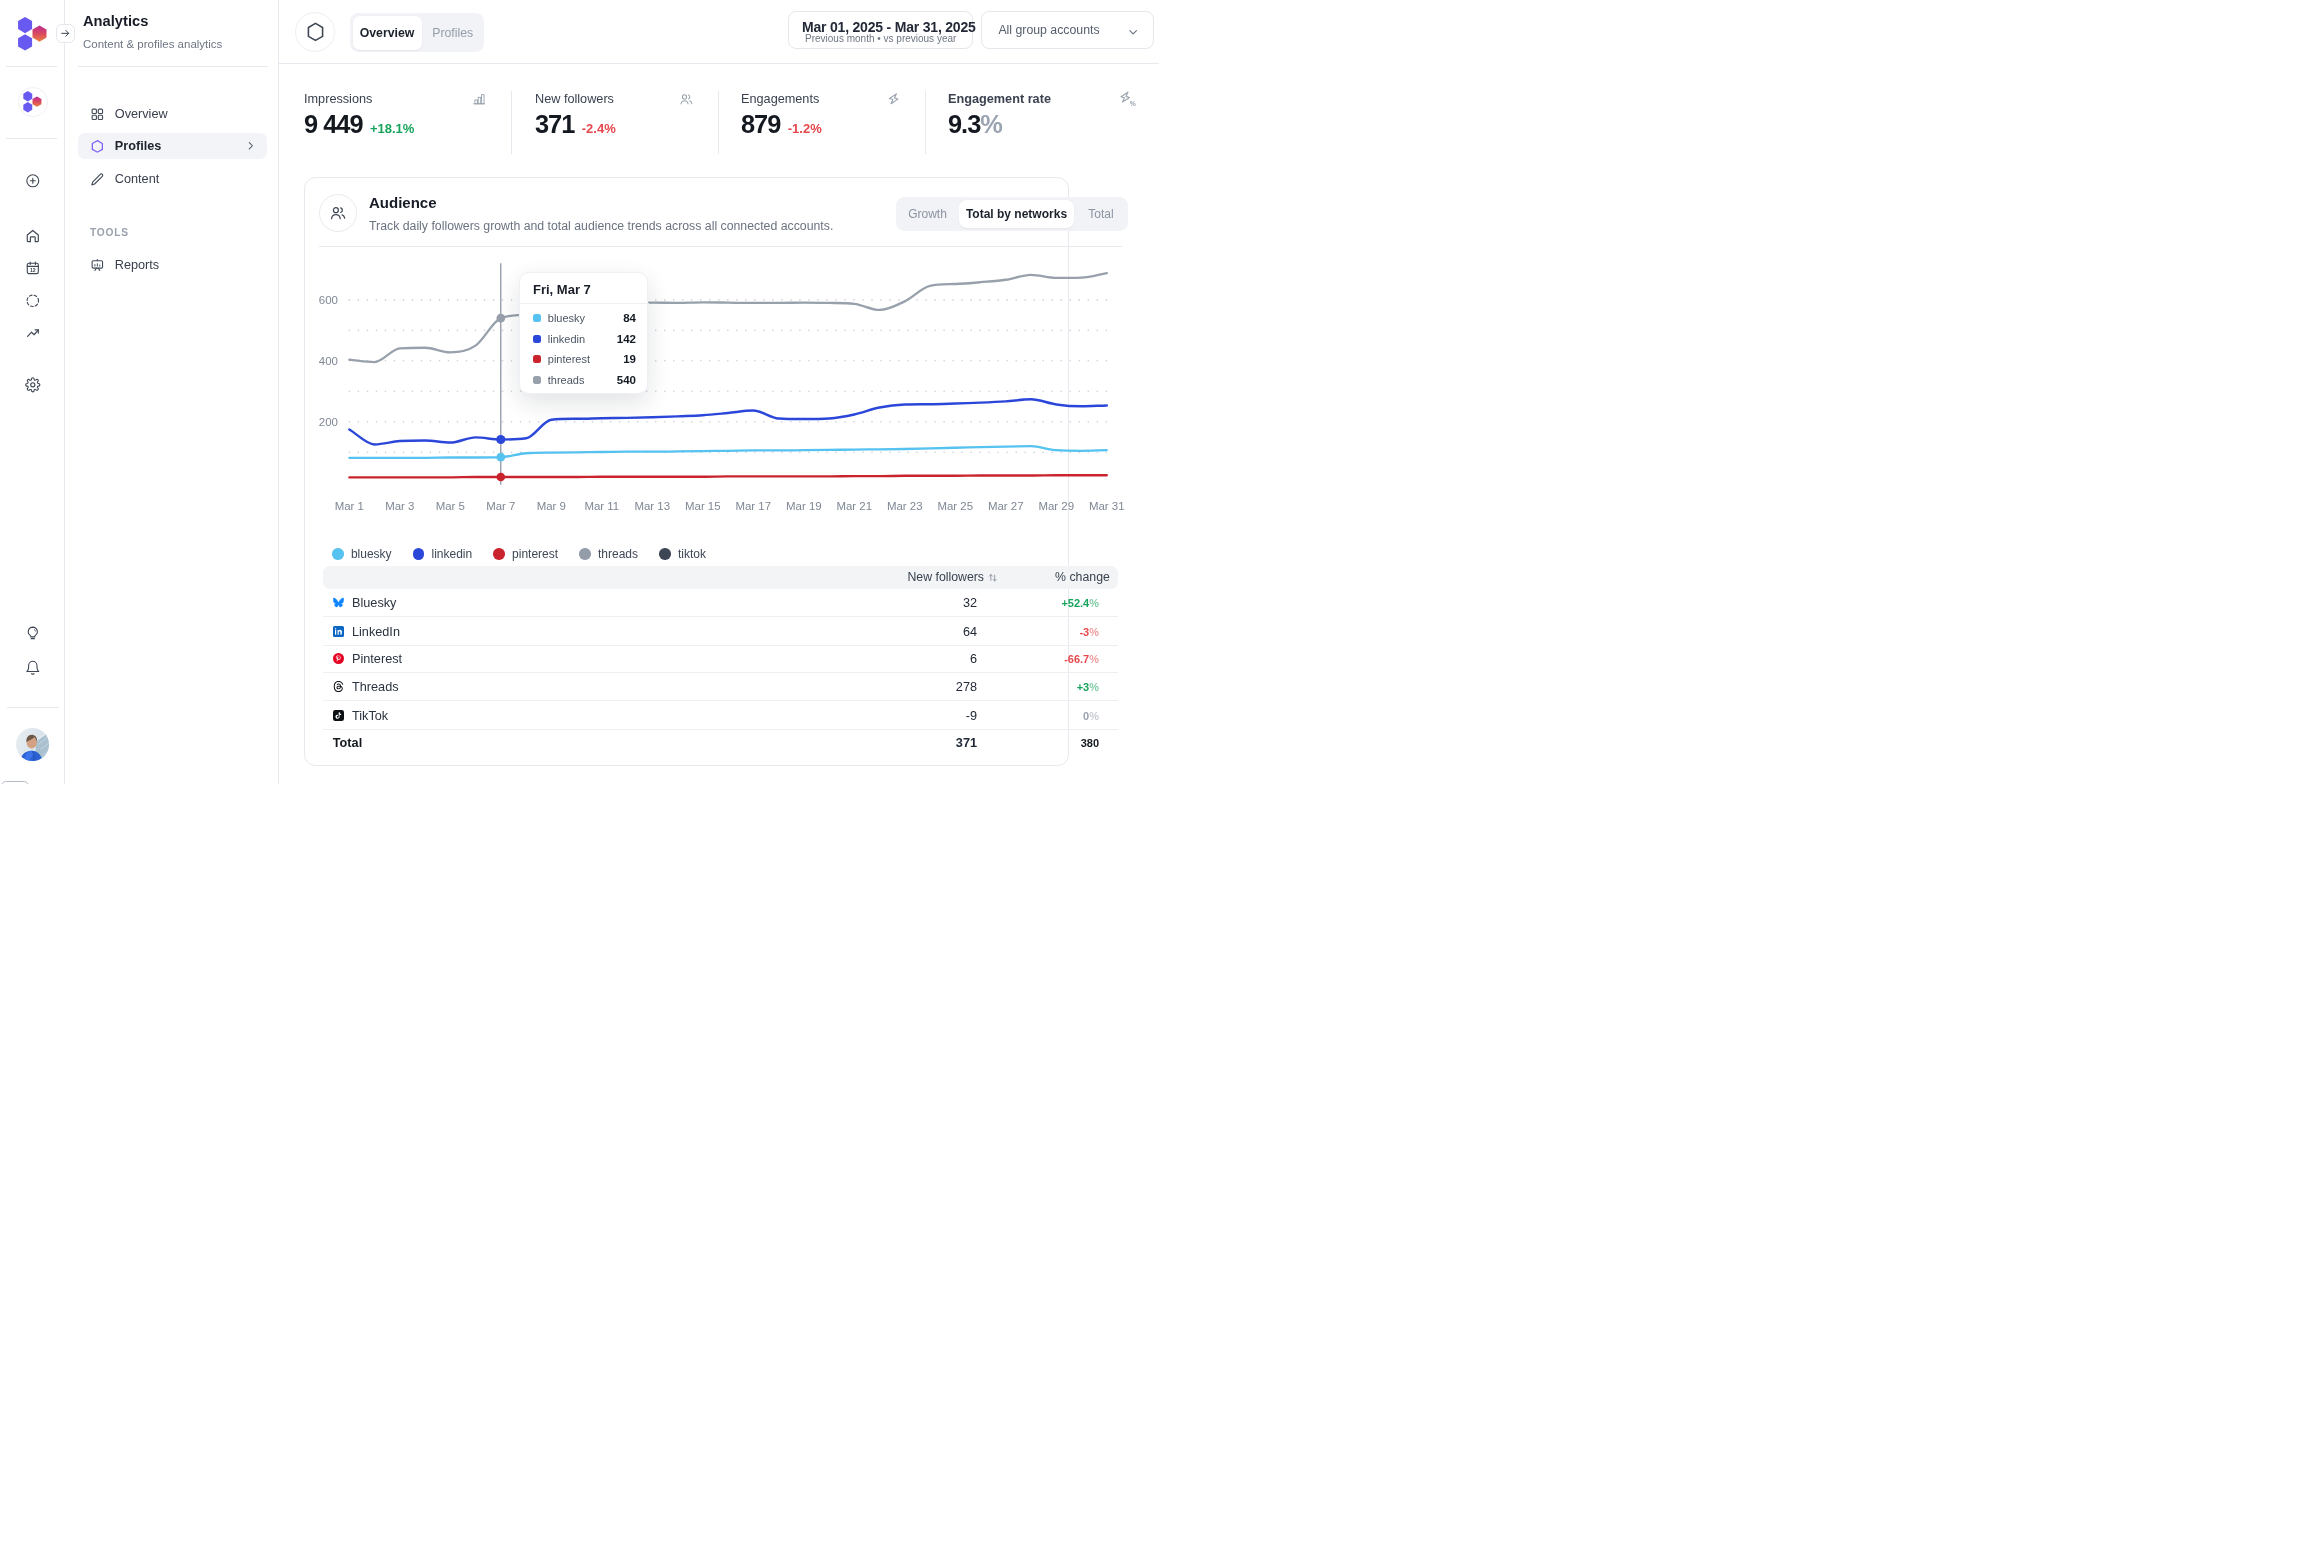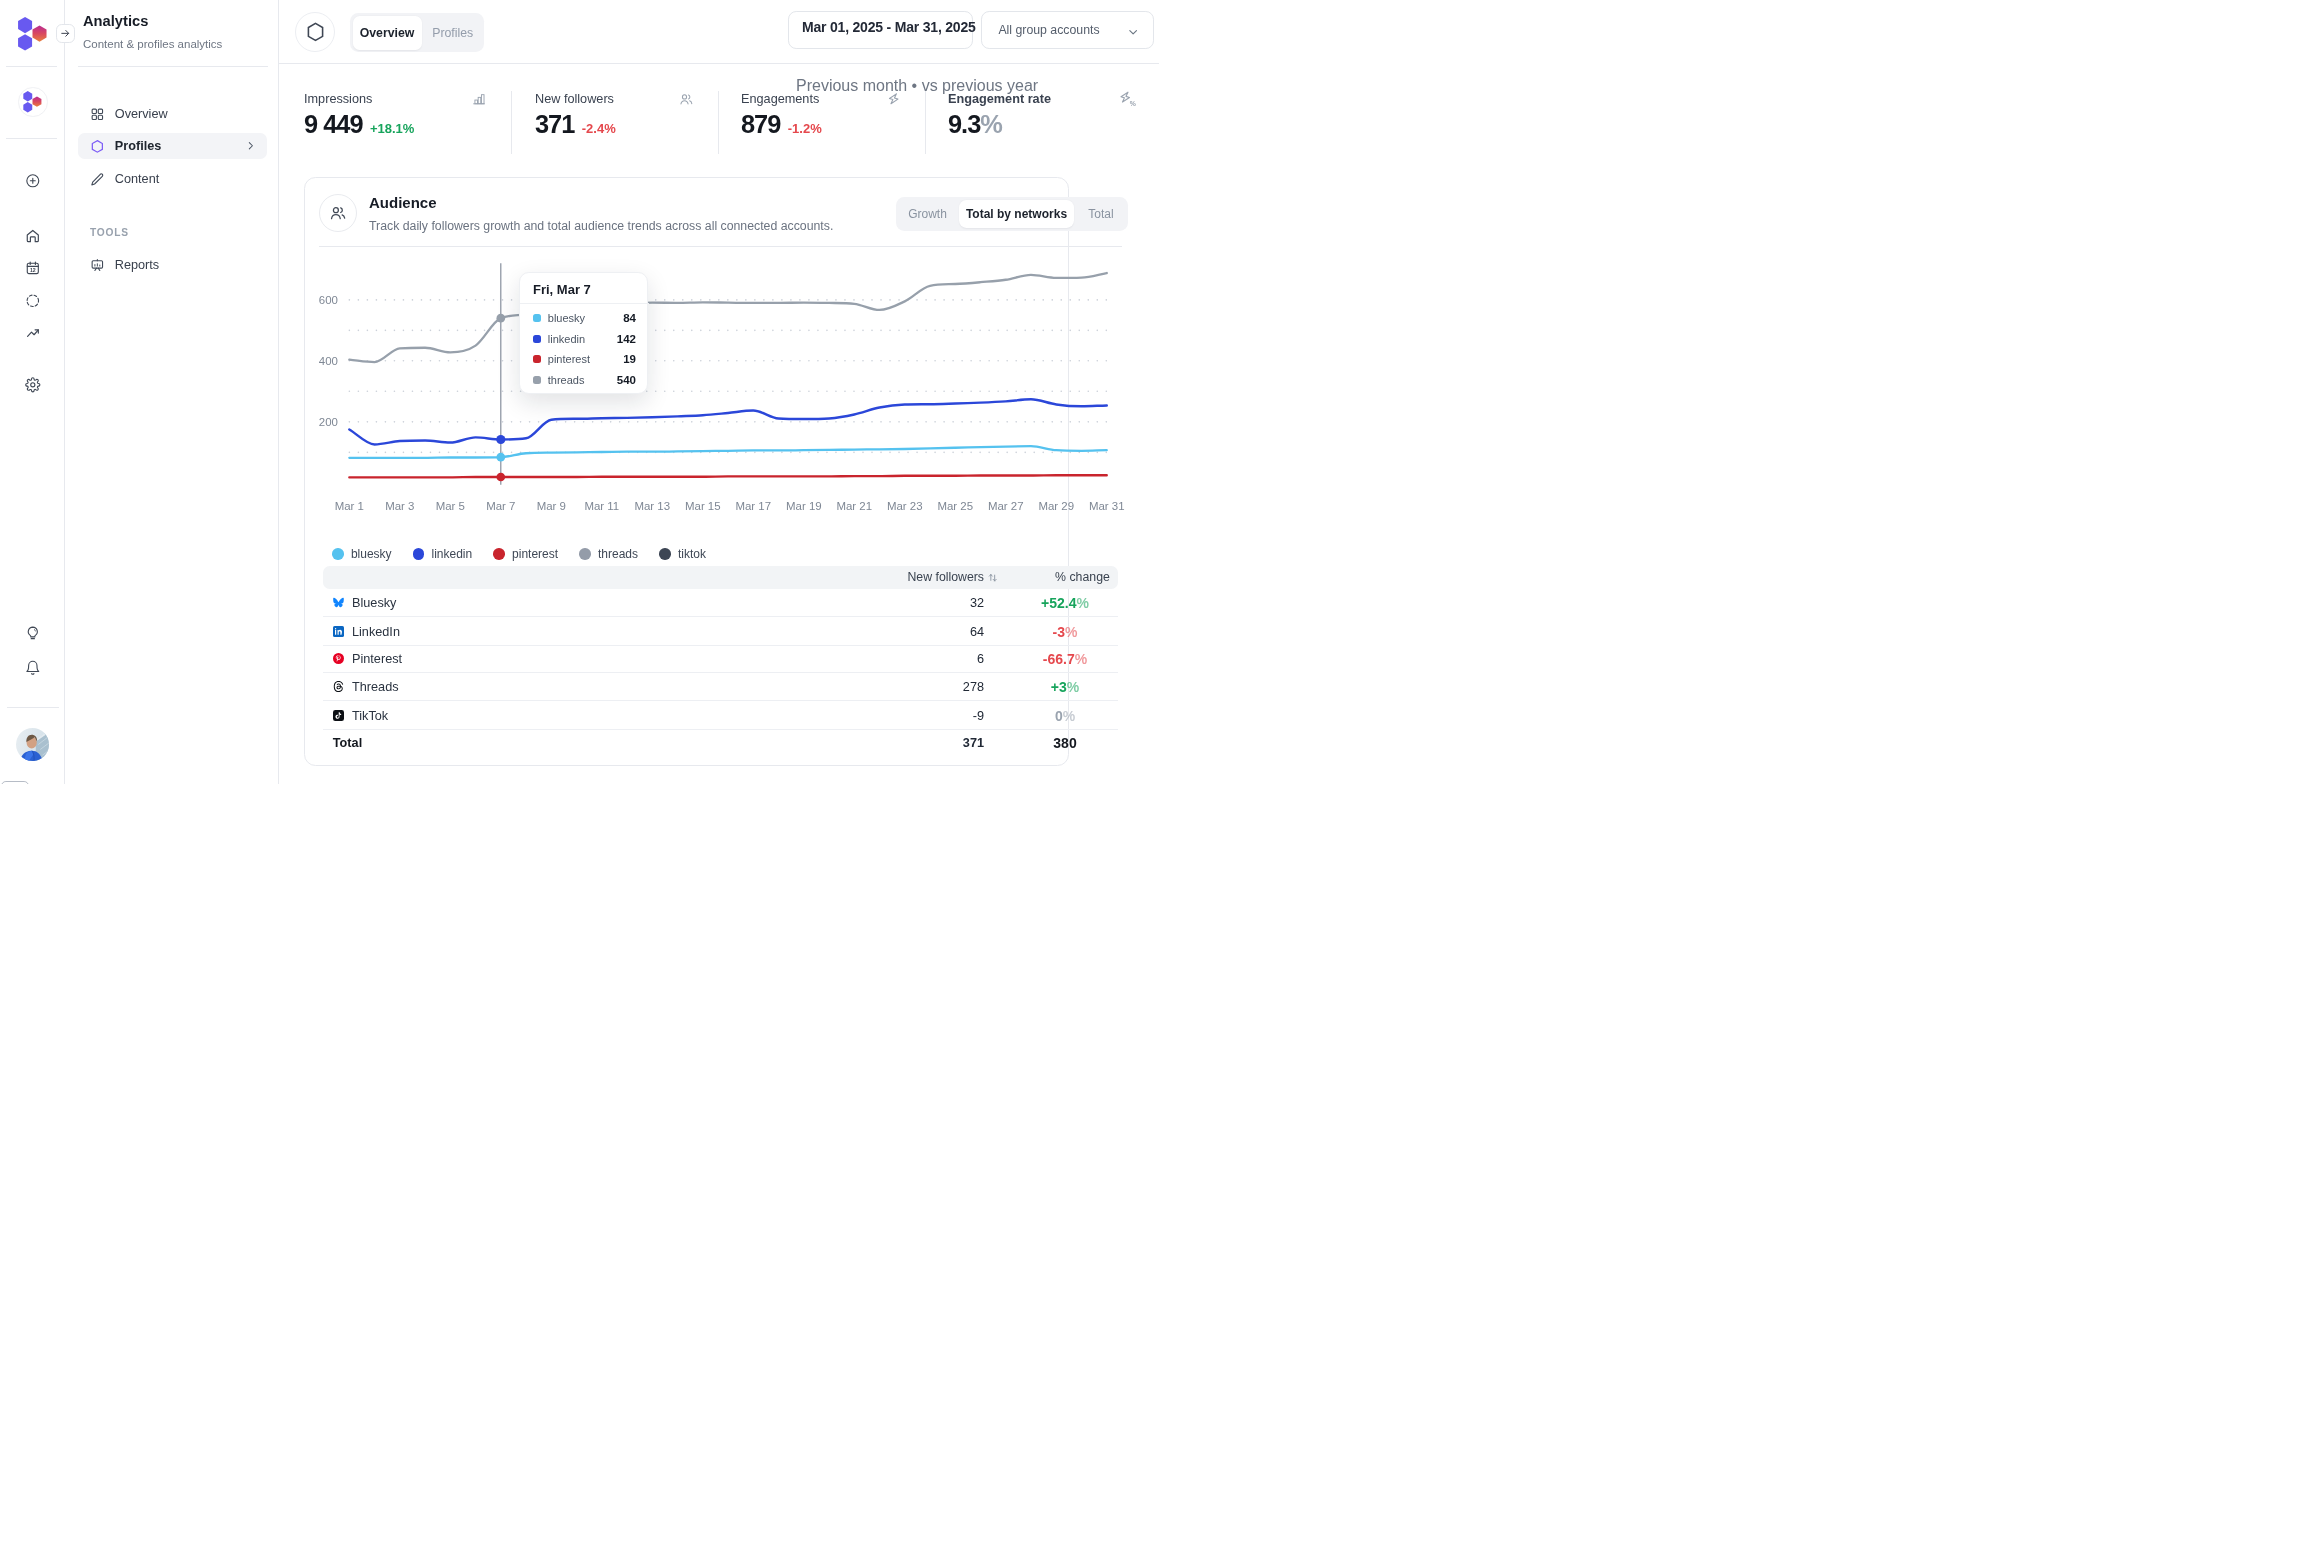--- a/index.html
+++ b/index.html
@@ -25,21 +25,21 @@
 .ttrow{position:absolute;left:13px;width:103px;height:14.7px;display:flex;align-items:center;}
 .sq{width:8.2px;height:8.2px;border-radius:2.5px;flex:0 0 auto;}
 .tl{margin-left:6.6px;font-size:11px;color:#4b5563;}
 .tv{margin-left:auto;font-size:11.5px;font-weight:700;color:#141a24;}
 .dot{width:11.5px;height:11.5px;border-radius:50%;display:inline-block;flex:0 0 auto;}
 .trow{position:absolute;left:18px;width:795px;height:28px;display:flex;align-items:center;border-bottom:0.8px solid #edeff3;}
 .pic{width:11px;height:11px;margin-left:9.8px;flex:0 0 auto;}
 .pic svg{display:block;width:11px;height:11px;}
 .pname{margin-left:8.2px;font-size:12.7px;color:#2a3340;}
 .v1{margin-left:auto;width:98px;text-align:right;font-size:12.7px;color:#212936;margin-right:40px;}
-.v2{width:82px;text-align:center;font-size:14px;font-weight:600;margin-right:12px;}
+.v2{width:82px;text-align:right;font-size:11px;font-weight:600;margin-right:19px;}
 .v2 i{font-style:normal;opacity:0.55;}
 </style></head>
 <body>
 <div id="app">
 
 <div id="rail">
   <svg class="abs" style="left:16.4px;top:14px" width="33" height="38" viewBox="0 0 40 46">
     <defs>
           <linearGradient id="lg1" x1="0" y1="0" x2="0" y2="1">
       <stop offset="0" stop-color="#b92c93"></stop>
@@ -184,21 +184,21 @@
     <svg width="19" height="20.5" viewBox="0 0 24 26" fill="none" stroke="#3f4754" stroke-width="2">
           <path d="M12 1.8 21 7 21 18.2 12 23.4 3 18.2 3 7 Z"></path>
         </svg>
   </div>
   <div class="seg abs" style="left:71px;top:13px;width:134px;height:39px;">
     <div style="margin-left:2.5px;width:69px;height:34px;background:#fff;border-radius:6.6px;box-shadow:0 0.8px 1.6px rgba(16,24,40,.06);display:flex;align-items:center;justify-content:center;color:#1c222c;font-weight:600;font-size:12.3px;">Overview</div>
     <div style="flex:1;text-align:center;color:#949dab;font-size:12.3px;font-weight:500;">Profiles</div>
   </div>
   <div class="abs" style="left:509px;top:11.3px;width:185px;height:38px;border:0.8px solid #e3e6eb;border-radius:8.2px;">
     <div class="abs" style="left:13px;top:6.6px;font-size:14px;font-weight:600;color:#232936;letter-spacing:-0.2px;white-space:nowrap;">Mar 01, 2025 - Mar 31, 2025</div>
-    <div class="abs" style="left:7px;top:21px;font-size:16px;color:#6e7683;white-space:nowrap;margin-top:44px;">Previous month • vs previous year</div>
+    <div class="abs" style="left:16px;top:21px;font-size:10px;color:#6e7683;white-space:nowrap;">Previous month • vs previous year</div>
   </div>
   <div class="abs" style="left:702px;top:11.3px;width:173px;height:38px;border:0.8px solid #e3e6eb;border-radius:8.2px;">
     <div class="abs" style="left:16.4px;top:11px;font-size:12.3px;color:#555e6c;">All group accounts</div>
     <svg class="abs" style="right:14px;top:14px" width="12.3" height="12.3" viewBox="0 0 24 24" fill="none" stroke="#6b7683" stroke-width="2.2" stroke-linecap="round" stroke-linejoin="round">
           <path d="M5.5 9 12 15.5 18.5 9"></path>
         </svg>
   </div>
 </div>
 
 <div class="vline" style="left:511px;top:91px;height:63px"></div>

